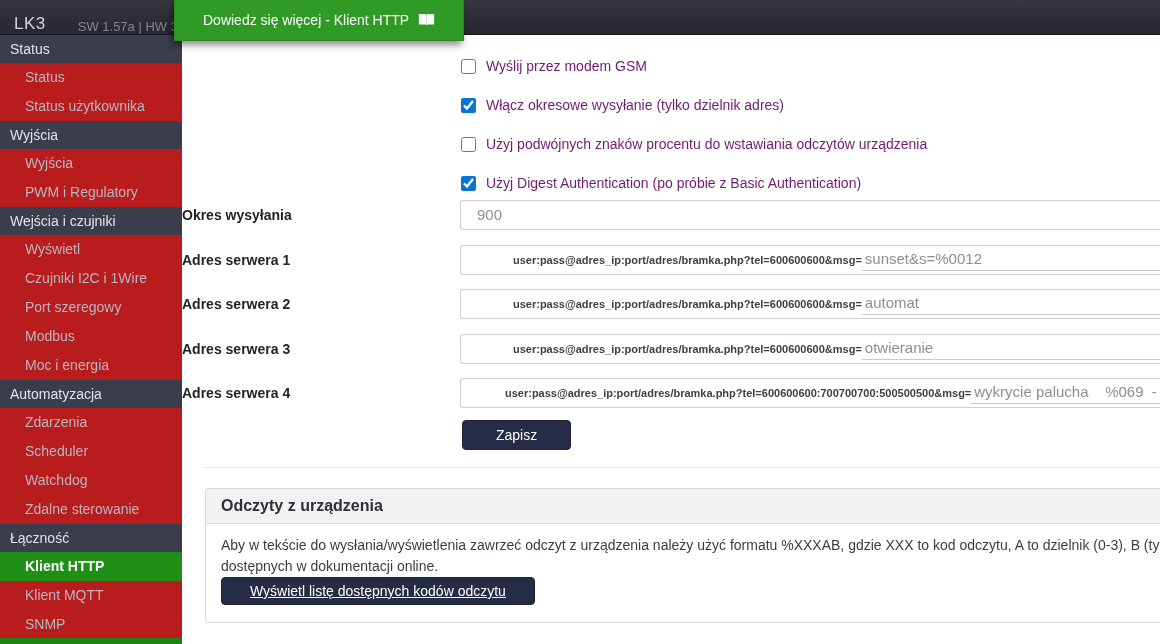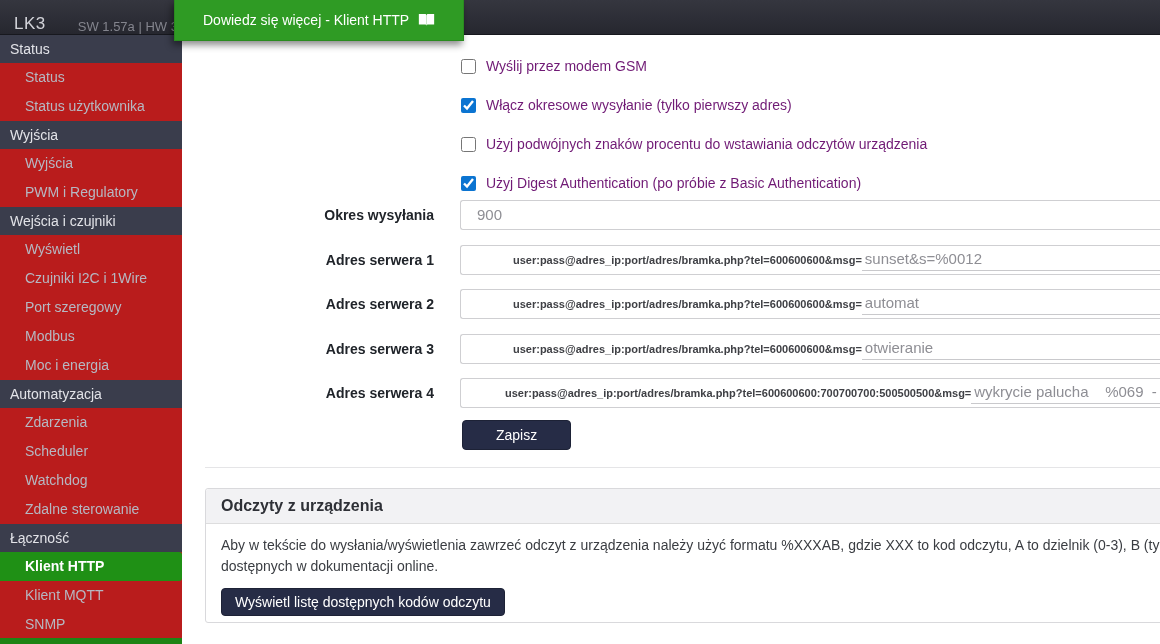--- a/index.html
+++ b/index.html
@@ -62,21 +62,21 @@
     display:flex; align-items:center; gap:10px; cursor:pointer;
   }
   .cb { width:15px; height:15px; accent-color:#0b74d1; margin:0; flex:none; }
   .cb-label { font-size:14px; color:#701a75; white-space:nowrap; }
 
   .field-row {
     position:absolute; left:0; width:100%; height:30px;
     display:flex; align-items:center;
   }
   .f-label {
-    width:252px; text-align:right; flex:none;
+    width:252px; flex:none;
     font-weight:bold; font-size:14px; color:#20242a; white-space:nowrap;
   }
   .f-box {
     margin-left:26px; flex:1; height:30px;
     border:1px solid #cfcfd2; border-right:none;
     border-radius:3px 0 0 3px;
     display:flex; align-items:center; background:#fff;
   }
   .f-prefix {
     font-weight:bold; font-size:11px; color:#3f4045;
@@ -107,21 +107,21 @@
     border:1px solid #d9d9dc; border-radius:3px; background:#fff;
   }
   .card-header {
     height:35px; line-height:34px; padding-left:15px;
     background:#f2f2f4; border-bottom:1px solid #ddddde;
     border-radius:3px 3px 0 0;
     font-size:16px; font-weight:bold; color:#2e3036;
   }
   .card-body { padding:11px 15px; }
   .desc { font-size:14px; color:#3a3d42; line-height:21px; white-space:nowrap; }
-  .readouts-btn { margin-top:11px; padding:5px 13px; }
+  .readouts-btn { padding:5px 28px;text-decoration:underline; }
 </style>
 </head>
 <body>
 
 <div class="topbar">
   <span class="brand">LK3</span>
   <span class="version">SW 1.57a | HW 3.8</span>
 </div>
 
 <div class="help-tab">
@@ -164,21 +164,21 @@
 
 <div class="main">
   <div class="content">
 
     <label class="cb-row" style="top:22px">
       <input type="checkbox" class="cb" style="">
       <span class="cb-label">Wyślij przez modem GSM</span>
     </label>
     <label class="cb-row" style="top:61px">
       <input type="checkbox" class="cb" checked="checked" style="">
-      <span class="cb-label">Włącz okresowe wysyłanie (tylko pierwszy adres)</span>
+      <span class="cb-label">Włącz okresowe wysyłanie (tylko dzielnik adres)</span>
     </label>
     <label class="cb-row" style="top:100px">
       <input type="checkbox" class="cb" style="">
       <span class="cb-label">Użyj podwójnych znaków procentu do wstawiania odczytów urządzenia</span>
     </label>
     <label class="cb-row" style="top:139px">
       <input type="checkbox" class="cb" checked="checked" style="">
       <span class="cb-label">Użyj Digest Authentication (po próbie z Basic Authentication)</span>
     </label>
 

